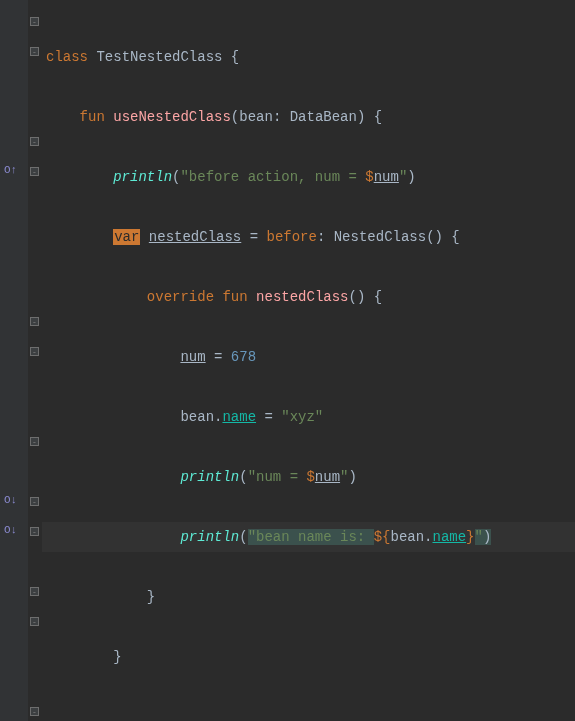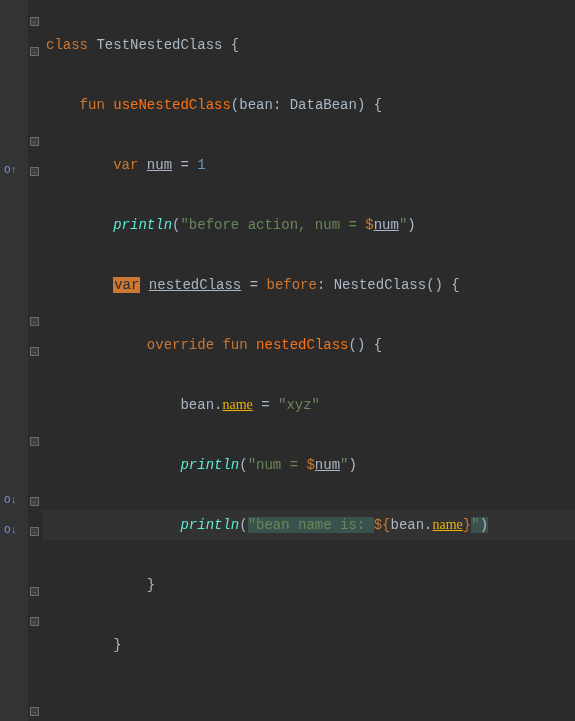--- a/index.html
+++ b/index.html
@@ -56,25 +56,25 @@
   }
   .line {
     height: 30px;
     padding-left: 4px;
   }
   .line.highlight {
     background: #323232;
   }
   .kw { color: #cc7832; }
   .kw-bg { background: #cc7832; color: #2b2b2b; padding: 0 1px; }
-  .fn { color: #f97316; }
+  .fn { color: #fca5a5; }
   .fn-i { color: #5eead4; font-style: italic; }
   .str { color: #6a8759; }
   .num { color: #6897bb; }
-  .var-u { color: #eab308; text-decoration: underline; font-family: Liberation Serif, serif; }
+  .var-u { color: #14b8a6; text-decoration: underline; }
   .var-lu { color: #a9b7c6; text-decoration: underline; }
   .tpl { color: #cc7832; }
   .cls { color: #a9b7c6; }
   .sel-g { background: #3b514d; }
 </style>
 </head>
 <body>
 
 <div class="gutter">
   <div class="gutter-icon" style="top:164px;color:#8888cc">O↑</div>
@@ -91,26 +91,26 @@
   <div class="fold" style="top:347px">-</div>
   <div class="fold" style="top:437px">-</div>
   <div class="fold" style="top:497px">-</div>
   <div class="fold" style="top:527px">-</div>
   <div class="fold" style="top:587px">-</div>
   <div class="fold" style="top:617px">-</div>
   <div class="fold" style="top:707px">-</div>
 </div>
 
 <div class="code">
-<div class="line" style="margin-top:0"><span class="kw">class</span> <span class="cls">TestNestedClass</span> <span>{</span></div>
+<div class="line" style="margin-top:12px"><span class="kw">class</span> <span class="cls">TestNestedClass</span> <span>{</span></div>
 <div class="line">    <span class="kw">fun</span> <span class="fn">useNestedClass</span>(<span>bean</span>: <span>DataBean</span>) <span>{</span></div>
-<div class="line">        <span class="kw">var</span> <span class="var-lu">num</span> <span>=</span> <span class="num">1</span></div>
 <div class="line">        <span class="fn-i">println</span>(<span class="str">"before action, num = </span><span class="tpl">$</span><span class="var-lu">num</span><span class="str">"</span>)</div>
 <div class="line">        <span class="kw-bg">var</span> <span class="var-lu">nestedClass</span> <span>=</span> <span class="kw">before</span><span>:</span> <span>NestedClass</span>() <span>{</span></div>
 <div class="line">            <span class="kw">override</span> <span class="kw">fun</span> <span class="fn">nestedClass</span>() <span>{</span></div>
+<div class="line">                <span class="var-lu">num</span> <span>=</span> <span class="num">678</span></div>
 <div class="line">                <span>bean</span><span>.</span><span class="var-u">name</span> <span>=</span> <span class="str">"xyz"</span></div>
 <div class="line">                <span class="fn-i">println</span>(<span class="str">"num = </span><span class="tpl">$</span><span class="var-lu">num</span><span class="str">"</span>)</div>
 <div class="line highlight">                <span class="fn-i">println</span>(<span class="str sel-g">"bean name is: </span><span class="tpl">${</span><span>bean</span><span>.</span><span class="var-u">name</span><span class="tpl">}</span><span class="str sel-g">"</span><span class="sel-g">)</span></div>
 <div class="line">            <span>}</span></div>
 <div class="line">        <span>}</span></div>
 
 
 
 
 

